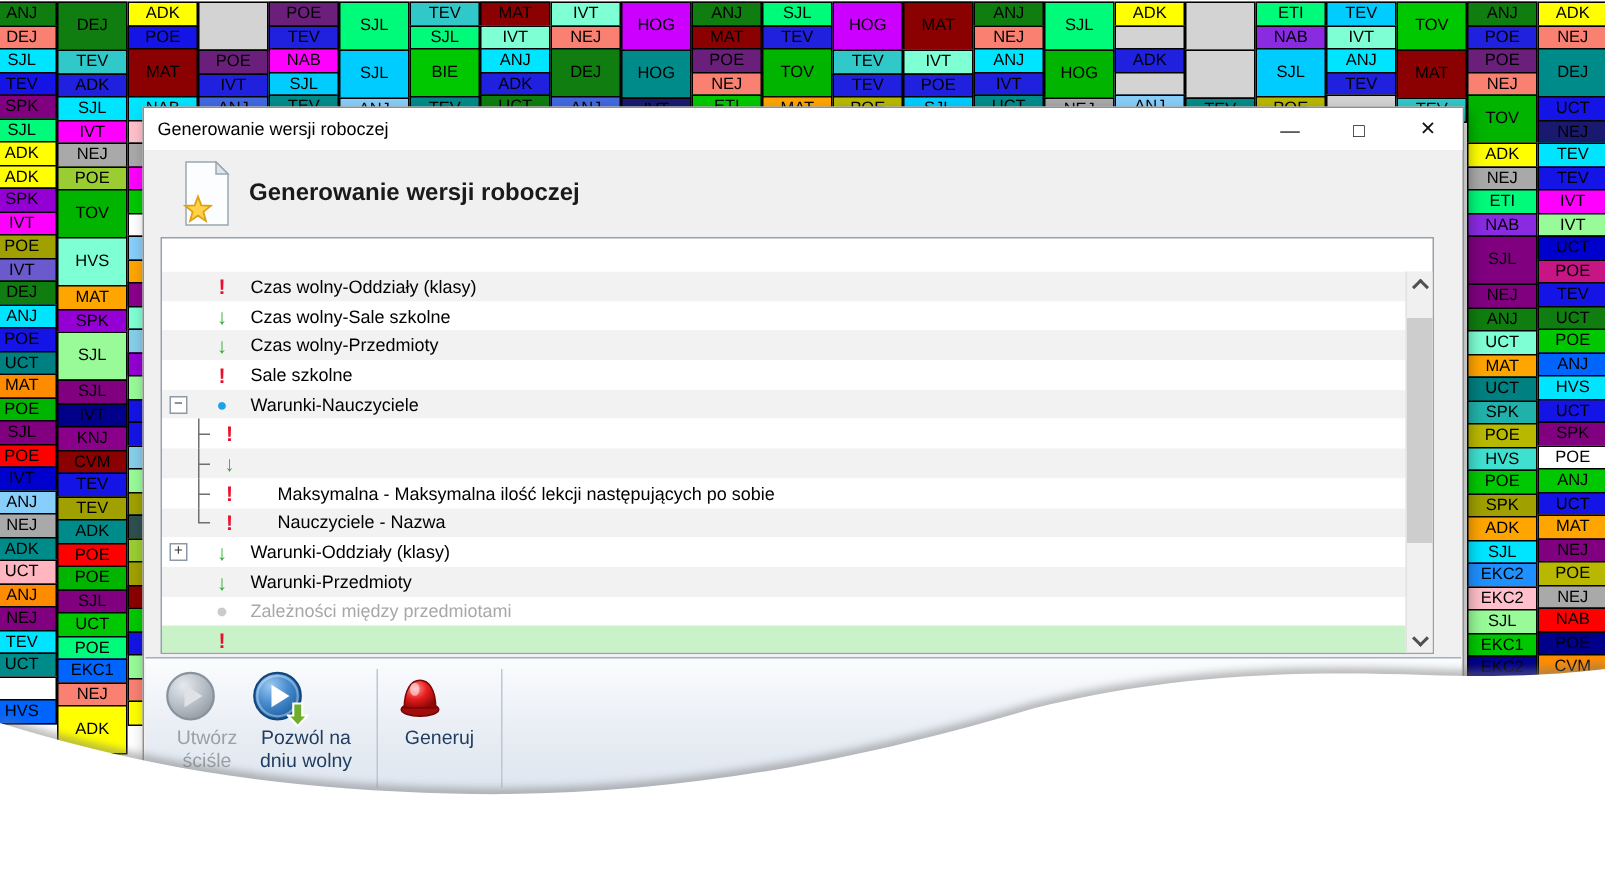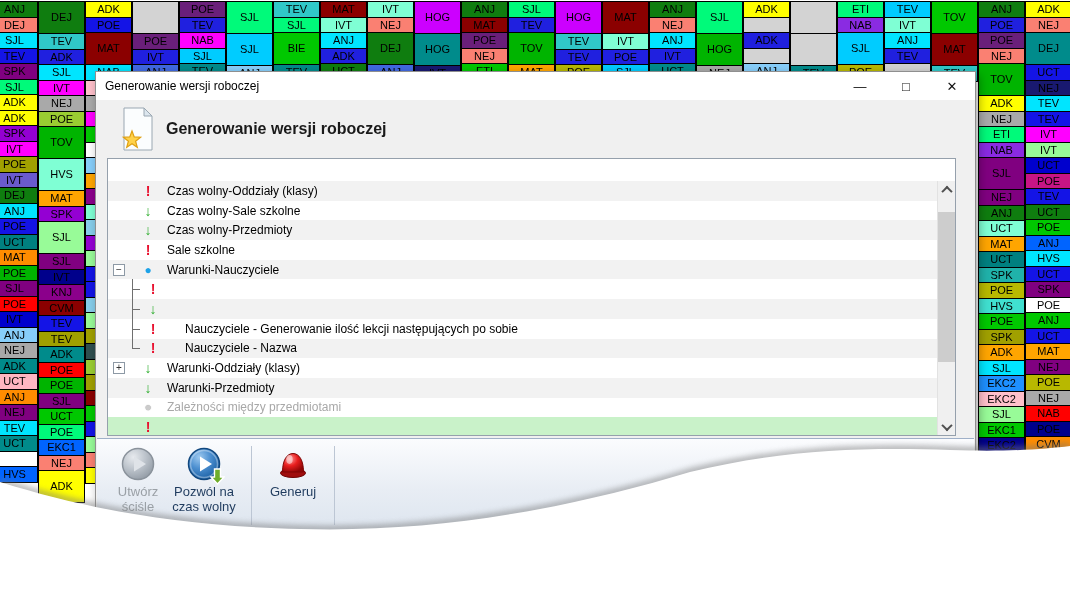--- a/index.html
+++ b/index.html
@@ -52,21 +52,21 @@
   
   #vscroll{position:absolute;top:22px;right:0;bottom:0;width:17px;background:#f0f0f0;border-left:1px solid #e2e2e2;}
   .sbtn{position:absolute;left:0;width:17px;height:17px;display:flex;align-items:center;justify-content:center;}
   .chev{width:6px;height:6px;border-left:2px solid #505050;border-top:2px solid #505050;}
   .chev.up{transform:rotate(45deg) translate(1px,1px);}
   .chev.down{transform:rotate(225deg) translate(1px,1px);}
   #sthumb{position:absolute;left:0;top:31px;width:17px;height:150px;background:#cdcdcd;}
   
   #toolbar{position:absolute;left:1px;right:1px;top:366px;height:93px;border-top:1px solid #9fb0c8;
            background:linear-gradient(#fbfcfe,#e8edf4 55%,#dde5ef);display:flex;align-items:flex-start;padding:7px 0 0 12px;box-sizing:border-box;}
-  .tbtn{display:flex;flex-direction:column;align-items:center;flex:0 0 auto;}
+  .tbtn{display:flex;flex-direction:column;flex:0 0 auto;}
   .tbtn .ticon{position:relative;width:36px;height:36px;}
   .tcap{margin-top:2px;font-size:13px;line-height:15px;color:#1f3b5e;text-align:center;display:flex;flex-direction:column;}
   .tbtn.disabled .tcap{color:#9aa0a6;}
   .garrow{position:absolute;right:-3px;bottom:-3px;}
   .tsep{width:1px;align-self:stretch;margin:0 10px 6px 10px;background:#bcc6d4;flex:0 0 auto;}
   
   #curve{position:absolute;left:0;top:0;z-index:30;pointer-events:none;}
 </style>
 </head>
 <body>
@@ -394,21 +394,21 @@
           </div>
           <div class="lrow alt" data-lvl="1">
             <span class="childspacer"></span>
             <span class="branch"></span>
             <span class="ric arrow-down">↓</span>
           </div>
           <div class="lrow" data-lvl="1">
             <span class="childspacer"></span>
             <span class="branch"></span>
             <span class="ric exclamation">!</span>
-            <span class="rlabel">Nauczyciele - Generowanie ilość lekcji następujących po sobie</span>
+            <span class="rlabel">Maksymalna - Maksymalna ilość lekcji następujących po sobie</span>
           </div>
           <div class="lrow alt" data-lvl="1">
             <span class="childspacer"></span>
             <span class="branch end"></span>
             <span class="ric exclamation">!</span>
             <span class="rlabel">Nauczyciele - Nazwa</span>
           </div>
           <div class="lrow" data-lvl="0">
             <span class="expbox">+</span>
             <span class="ric arrow-down">↓</span>
@@ -473,21 +473,21 @@
             <circle cx="18" cy="18" r="15.5" fill="url(#gblue1)" stroke="#11477e" stroke-width="1.5"></circle>
             <circle cx="18" cy="18" r="13.5" fill="none" stroke="rgba(255,255,255,.35)" stroke-width="1.5"></circle>
             <path d="M14 10.5 L26 18 L14 25.5 Z" fill="#ffffff"></path>
           </svg>
           <svg class="garrow" width="15" height="17" viewBox="0 0 15 17">
             <path d="M7.5 16 L1 9 H4.5 V1 H10.5 V9 H14 Z" fill="#6fae2b" stroke="#ffffff" stroke-width="1.4"></path>
           </svg>
         </span>
         <span class="tcap">
           <span>Pozwól na</span>
-          <span>czas wolny</span>
+          <span>dniu wolny</span>
         </span>
       </div>
       <div class="tsep"></div>
       <div class="tbtn" style="width:62px">
         <span class="ticon">
           <svg width="36" height="36" viewBox="0 0 36 36">
             <defs>
                 <radialGradient id="gred" cx="35%" cy="30%" r="75%">
               <stop offset="0" stop-color="#ff9a9a"></stop>
                   <stop offset=".5" stop-color="#e81e1e"></stop>

